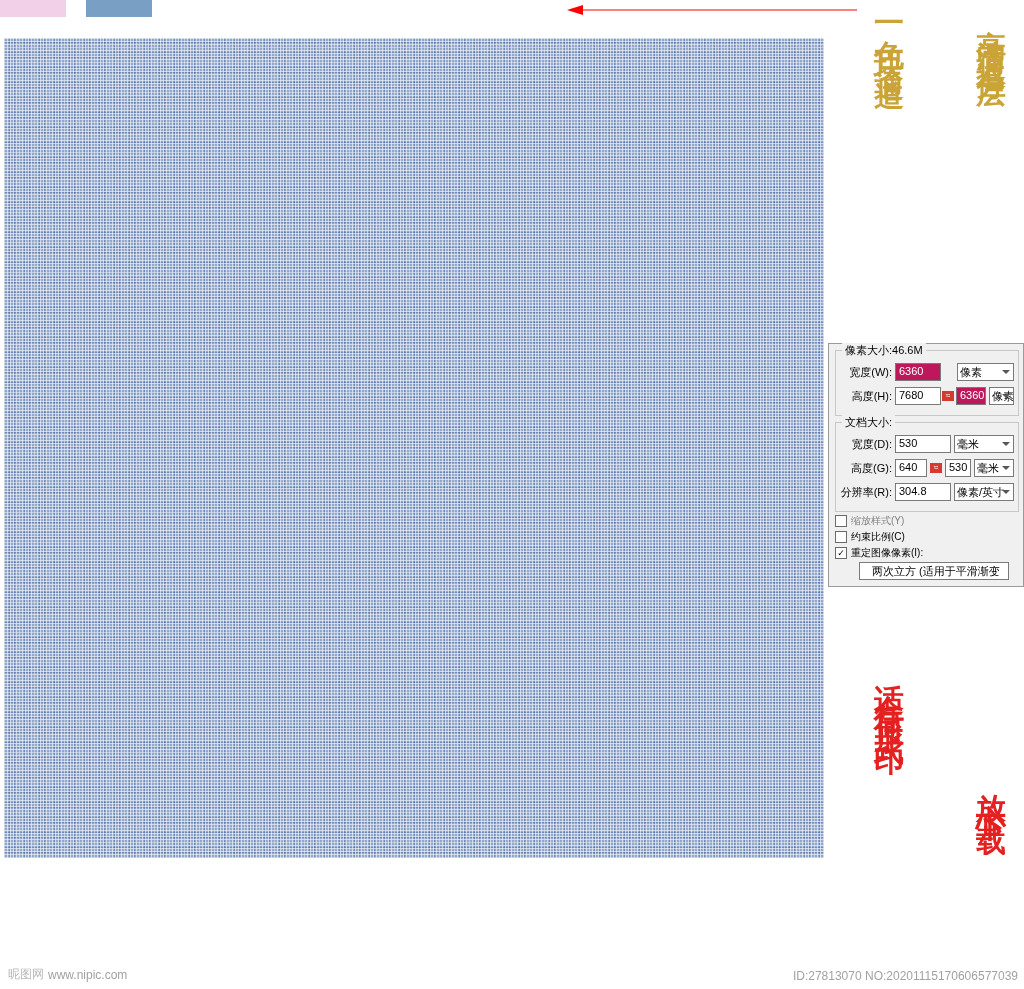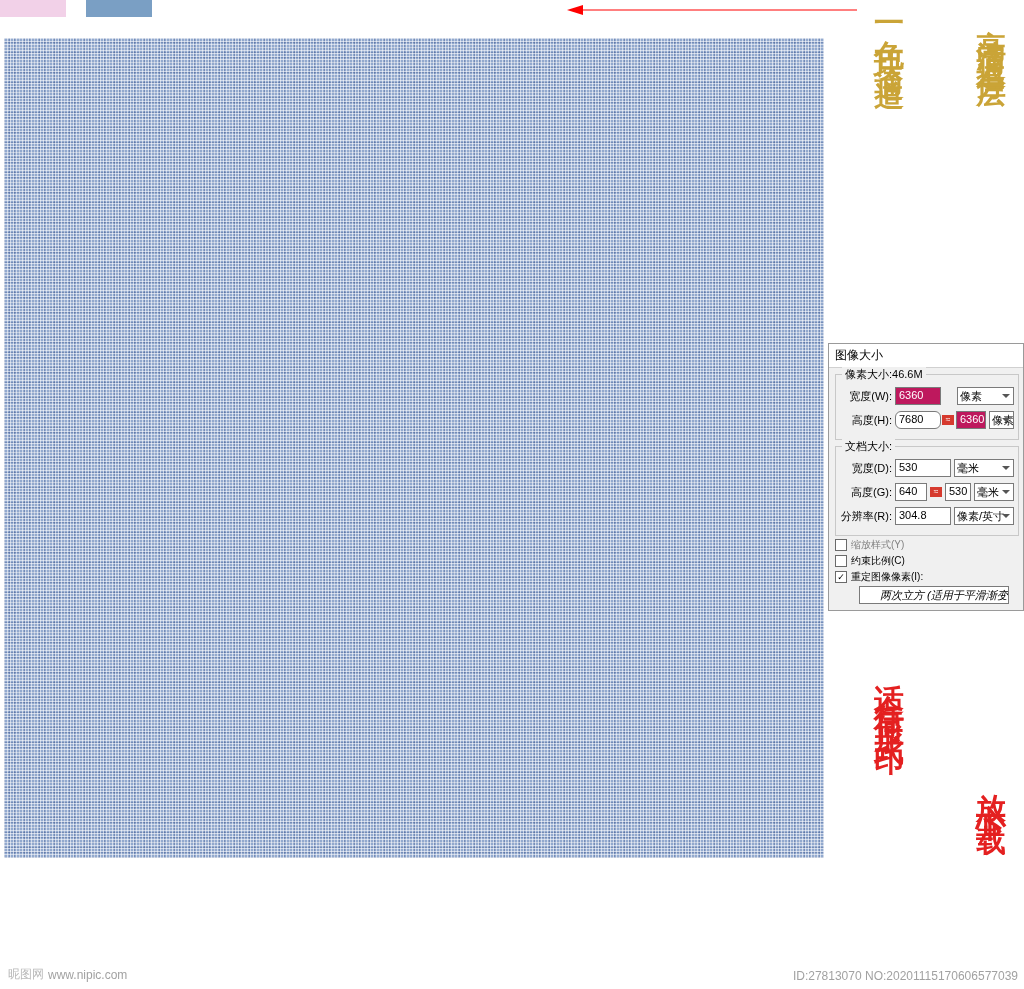--- a/index.html
+++ b/index.html
@@ -108,28 +108,27 @@
 }
 .link-icon { width: 10px; text-align: center; color: #555; font-size: 10px; }
 .chk-row { display: flex; align-items: center; gap: 4px; margin: 2px 6px; font-size: 10px; }
 .chk { width: 12px; height: 12px; border: 1px solid #6a6a6a; background: #fff; display: inline-flex; align-items: center; justify-content: center; font-size: 9px; line-height: 1; }
 .chk.on::before { content: "✓"; }
 .interp-row { margin: 2px 6px 6px; }
 .interp {
   background: #fff;
   border: 1px solid #7a7a7a;
   height: 18px;
-  padding: 1px 20px;
+  padding: 1px 12px;
   font-size: 11px;
   width: 150px;
   margin-left: 24px;
   position: relative;
   white-space: nowrap;
   overflow: hidden;
-  font-style: italic;
 }
 .watermark-left, .watermark-right {
   position: absolute;
   bottom: 6px;
   font-size: 12px;
   color: rgba(130,130,130,0.75);
   font-family: Arial, sans-serif;
 }
 .watermark-left { left: 8px; display: flex; align-items: center; gap: 4px; }
 .watermark-right { right: 6px; }
@@ -156,33 +155,32 @@
 </svg>
 
 <div class="texture"></div>
 
 <div class="vtext gold vt1">一色块一通道</div>
 <div class="vtext gold vt2">高清通道分层</div>
 <div class="vtext red vt3">适合任何形式印</div>
 <div class="vtext red vt4">放心下载</div>
 
 <div class="dialog">
-  <div class="dlg-title">图像大小</div>
 
   <div class="fieldset">
     <div class="legend">像素大小:46.6M</div>
     <div class="row">
       <span class="lbl">宽度(W):</span>
       <span class="inp sel w46">6360</span>
       <span class="link-icon"></span>
       <span class="sel-box">像素</span>
     </div>
     <div class="row">
       <span class="lbl">高度(H):</span>
-      <span class="inp w46" style="position:relative;border-radius:6px;">
+      <span class="inp w46" style="position:relative;">
         <span>7680</span>
         <span class="hi-badge" style="right:-14px; top:3px;">≈</span>
       </span>
       <span class="inp sel" style="width:30px; margin-left:12px;">6360</span>
       <span class="sel-box">像素</span>
     </div>
   </div>
 
   <div class="fieldset">
     <div class="legend">文档大小:</div>

